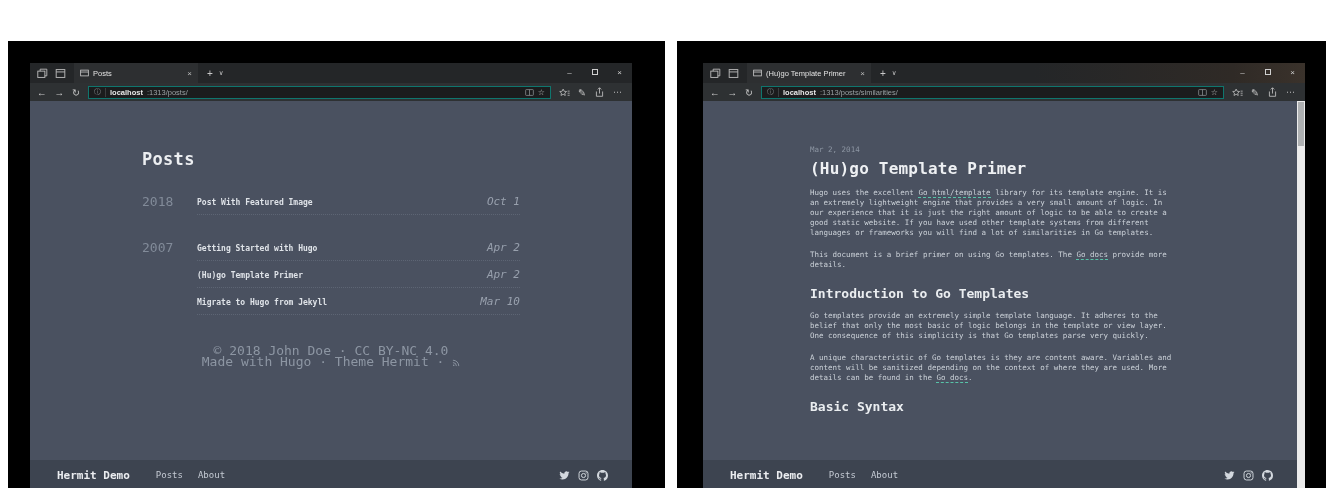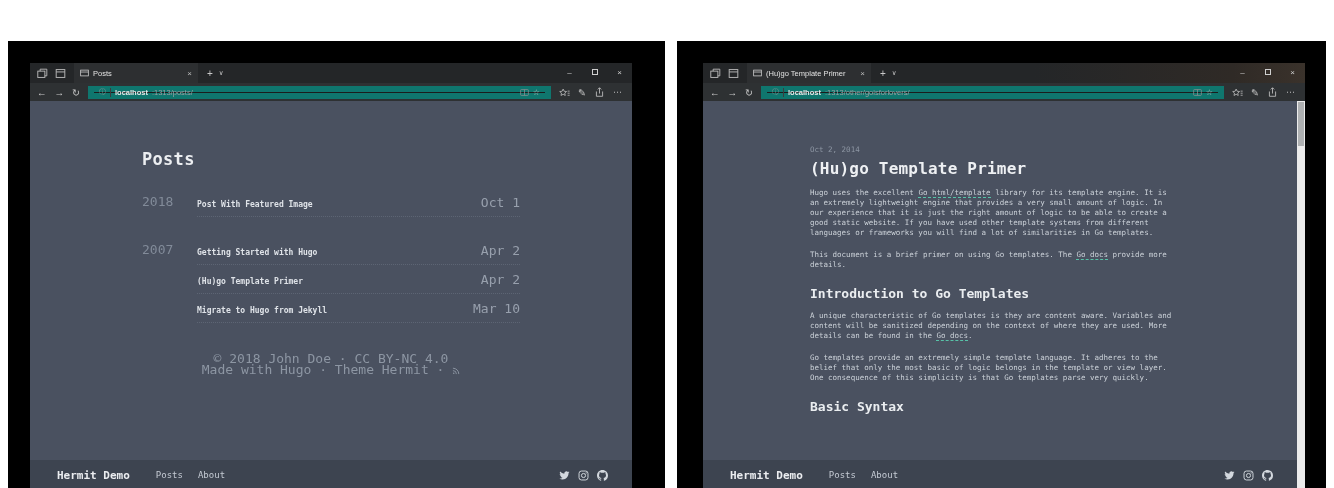--- a/index.html
+++ b/index.html
@@ -25,41 +25,41 @@
   .newtab { font-size:10px; padding:0 6px 0 9px; color:#c9c9c9; }
   .tab-chevron { font-size:6.5px; color:#c9c9c9; }
   .tb-spacer { flex:1; }
   .win-controls { display:flex; align-items:center; height:100%; }
   .win-btn { width:25px; text-align:center; font-size:8px; color:#cfcfcf; line-height:20px; }
   .maxbox { width:6px; height:6px; border:1px solid #cfcfcf; display:inline-block; }
 
   
   .toolbar { height:18px; background:var(--toolbar-bg,#2e3133); display:flex; align-items:center; padding:0 7px; gap:8px; flex:0 0 auto; }
   .nav-glyph { font-size:9.5px; color:#c6c6c6; }
-  .urlbox { flex:1; height:13px; background:var(--urlfield-bg,#1b1c1d); border:6px solid #0f766e; display:flex; align-items:center; gap:4px; padding:0 5px; font-size:7.5px;justify-content:center; }
+  .urlbox { flex:1; height:13px; background:var(--urlfield-bg,#1b1c1d); border:1px solid #0f766e; display:flex; align-items:center; gap:4px; padding:0 5px; font-size:7.5px;justify-content:center; }
   .url-info { font-size:7px; color:#8a8f92; }
   .url-sep { width:1px; height:9px; background:#3a3d3f; }
   .url-host { color:#e9e9e9; font-weight:bold; }
   .url-path { color:#9aa0a3; }
   .url-spacer { flex:1; }
   .url-icon { width:9px; height:9px; color:#8a8f92; display:block; }
   .url-star { font-size:8px; color:#c2c2c2; }
   .tb-icon { width:11px; height:11px; color:#c6c6c6; display:block; }
   .more-glyph { font-size:9px; color:#c6c6c6; letter-spacing:1px; padding-right:2px; }
 
   
   .page { flex:1; position:relative; background:var(--site-bg,#4a5160); font-family:"DejaVu Sans Mono",monospace; color:#ced4db; overflow:hidden; }
   .posts-col { width:378px; margin:0 auto; padding-top:48px; }
   .site-h1 { font-size:17px; font-weight:bold; color:#eceef1; letter-spacing:.3px; }
   .group { display:flex; margin-top:19px; }
   .gyear { width:55px; font-size:13px; color:#828b99; padding-top:6px; }
   .glist { flex:1; }
   .prow { display:flex; justify-content:space-between; align-items:baseline; padding:7px 0 6px; border-bottom:1px dotted #5d6574; }
   .ptitle { font-size:8px; font-weight:bold; color:#dfe3e8;text-align:center; }
-  .pdate { font-size:13px; color:#98a0ad; }
+  .pdate { font-size:11px; color:#98a0ad;font-style:italic; }
   .site-footer { margin-top:30px; text-align:center; font-size:13px; line-height:11px; color:#8d96a3; }
   .rss-icon { display:inline-block; width:8px; height:8px; vertical-align:-1px; color:#8d96a3; }
 
   .bottombar { position:absolute; left:0; right:0; bottom:0; height:30px; background:var(--bar-bg,#3d4450); display:flex; align-items:center; padding:0 24px 0 27px; }
   .brand { font-size:11px; font-weight:bold; color:#ebedf0; }
   .bnav { display:flex; gap:15px; margin-left:26px; }
   .bnav-link { font-size:9px; color:#c4cad3; }
   .bspacer { flex:1; }
   .social { display:flex; gap:8px; align-items:center; }
   .soc-icon { width:11px; height:11px; color:#d3d8de; display:block; }
@@ -248,21 +248,21 @@
       </div>
 
       <div class="toolbar">
         <span class="nav-glyph">←</span>
         <span class="nav-glyph">→</span>
         <span class="nav-glyph">↻</span>
         <div class="urlbox">
           <span class="url-info">ⓘ</span>
           <span class="url-sep"></span>
           <span class="url-host">localhost</span>
-          <span class="url-path">:1313/other/goisforlovers/</span>
+          <span class="url-path">:1313/posts/similarities/</span>
           <span class="url-spacer"></span>
           <svg class="url-icon" viewBox="0 0 14 13" stroke-width="1.2">
               <rect x="1" y="2" width="12" height="9" rx="1"></rect>
               <path d="M7 2v9"></path>
             </svg>
           <span class="url-star">☆</span>
         </div>
         <svg class="tb-icon" viewBox="0 0 16 12" stroke-width="1.1">
             <path d="M6 1l1.5 3.2 3.5.4-2.6 2.3.7 3.4L6 8.6 2.9 10.3l.7-3.4L1 4.6l3.5-.4z"></path>
             <path d="M12.5 4h3M12.5 7h3M12.5 10h3"></path>
@@ -271,27 +271,27 @@
         <svg class="tb-icon" viewBox="0 0 16 16" stroke-width="1.2">
             <path d="M8 1.5v8"></path>
             <path d="M5.5 3.5L8 1l2.5 2.5"></path>
             <path d="M3.5 6.5v7h9v-7"></path>
           </svg>
         <span class="more-glyph">⋯</span>
       </div>
 
       <div class="page">
         <div class="article-col">
-          <div class="art-date">Oct 2, 2014</div>
+          <div class="art-date">Mar 2, 2014</div>
           <div class="art-h1">(Hu)go Template Primer</div>
           <p class="art-p"><span>Hugo uses the excellent </span><span class="plink">Go html/template</span><span> library for its template engine. It is an extremely lightweight engine that provides a very small amount of logic. In our experience that it is just the right amount of logic to be able to create a good static website. If you have used other template systems from different languages or frameworks you will find a lot of similarities in Go templates.</span></p>
           <p class="art-p"><span>This document is a brief primer on using Go templates. The </span><span class="plink">Go docs</span><span> provide more details.</span></p>
           <div class="art-h2">Introduction to Go Templates</div>
+          <p class="art-p">Go templates provide an extremely simple template language. It adheres to the belief that only the most basic of logic belongs in the template or view layer. One consequence of this simplicity is that Go templates parse very quickly.</p>
           <p class="art-p"><span>A unique characteristic of Go templates is they are content aware. Variables and content will be sanitized depending on the context of where they are used. More details can be found in the </span><span class="plink">Go docs</span><span>.</span></p>
-          <p class="art-p">Go templates provide an extremely simple template language. It adheres to the belief that only the most basic of logic belongs in the template or view layer. One consequence of this simplicity is that Go templates parse very quickly.</p>
           <div class="art-h2">Basic Syntax</div>
         </div>
 
         <div class="bottombar" style="right:8px;">
           <span class="brand">Hermit Demo</span>
           <div class="bnav">
             <span class="bnav-link">Posts</span>
             <span class="bnav-link">About</span>
           </div>
           <div class="bspacer"></div>

